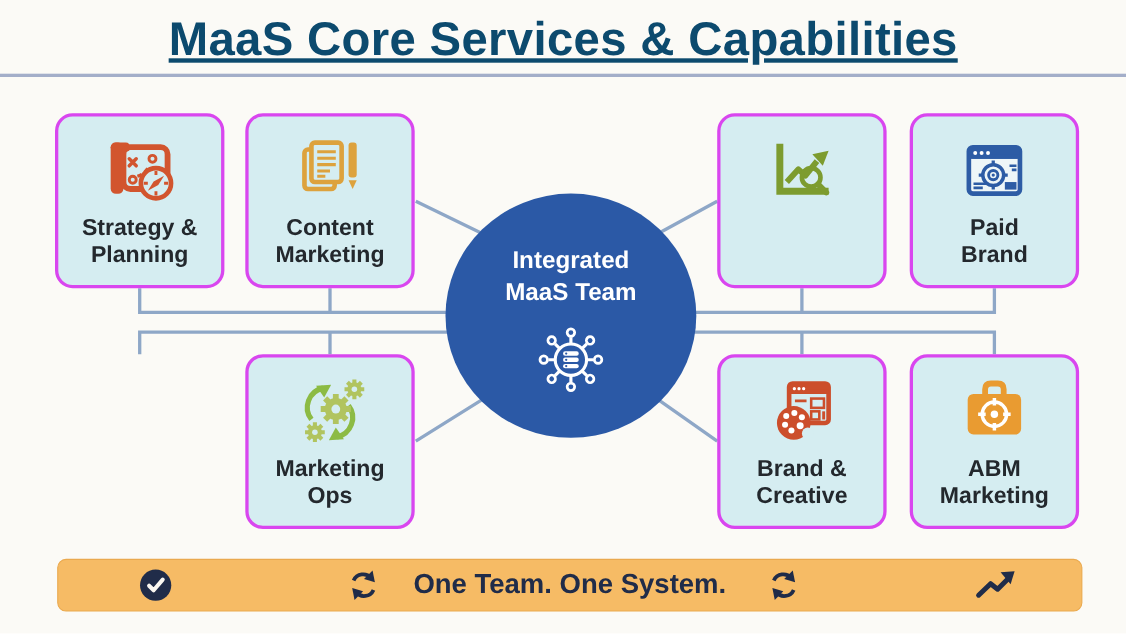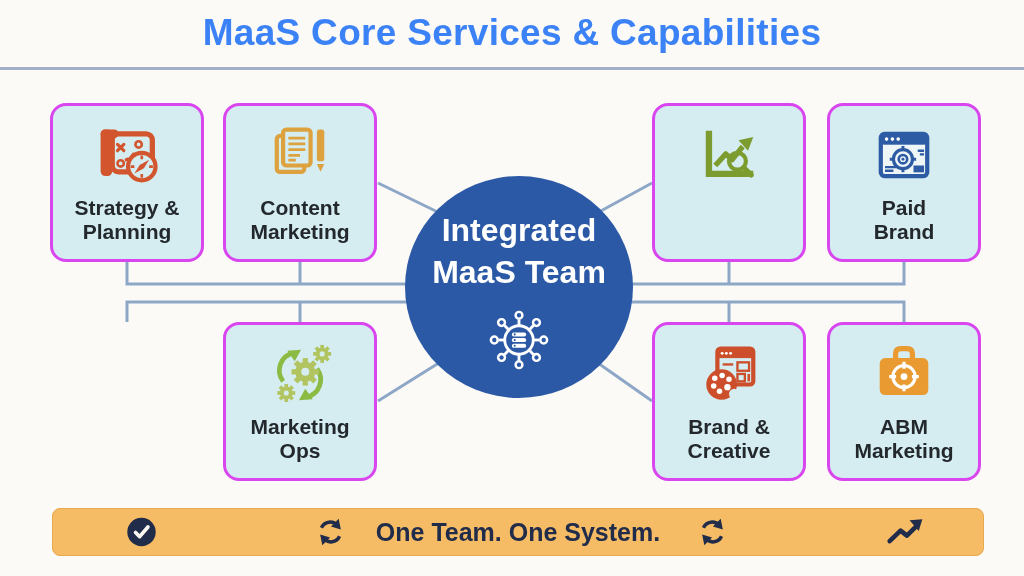--- a/index.html
+++ b/index.html
@@ -2,21 +2,21 @@
 <html><head>
 <meta charset="utf-8">
 <style>
   html,body{margin:0;padding:0;background:#ffffff;}
   .stage{
     position:relative;width:1024px;height:576px;overflow:hidden;
     background:#fbfaf6;font-family:"Liberation Sans",sans-serif;
   }
   .page-title{
     position:absolute;top:12px;left:0;width:100%;text-align:center;
-    font-size:37px;font-weight:bold;color:#3b82f6;letter-spacing:.3px;z-index:2;
+    font-size:43px;font-weight:bold;color:#0c4a6e;letter-spacing:.3px;z-index:2;text-decoration:underline;
   }
   .title-divider{
     position:absolute;top:67px;left:0;width:100%;height:3px;background:#a3aec9;z-index:2;
   }
   .connectors{position:absolute;left:0;top:0;z-index:1;}
   .svc-box{
     position:absolute;width:154px;height:159px;box-sizing:border-box;
     background:#d5edf1;border:3px solid #d946ef;border-radius:16px;
     display:flex;flex-direction:column;align-items:center;padding-top:12px;z-index:2;
   }
@@ -25,21 +25,21 @@
     margin-top:2px;font-size:21px;font-weight:bold;color:#23282d;
     text-align:center;line-height:1.15;white-space:pre-line;
   }
   .p0{left:50px;top:103px}.p1{left:223px;top:103px}.p2{left:652px;top:103px}.p3{left:827px;top:103px}
   .p4{left:50px;top:322px}.p5{left:223px;top:322px}.p6{left:652px;top:322px}.p7{left:827px;top:322px}
   .center-circle{
     position:absolute;left:405px;top:176px;width:228px;height:222px;border-radius:50%;
     background:#2b59a6;z-index:3;display:flex;flex-direction:column;align-items:center;justify-content:center;
   }
   .center-label{
-    color:#ffffff;font-size:32px;font-weight:bold;text-align:center;line-height:1.3;
+    color:#ffffff;font-size:22px;font-weight:bold;text-align:center;line-height:1.3;
     white-space:pre-line;margin-top:14px;
   }
   .hub-icon{width:78px;height:76px;margin-top:8px;}
   .banner{
     position:absolute;left:52px;top:508px;width:932px;height:48px;border-radius:8px;
     background:#f6bb65;border:1px solid #eaa94e;box-sizing:border-box;z-index:2;
   }
   .banner .b-icon{position:absolute;top:50%;transform:translateY(-50%);}
   .b-check{left:72px}
   .b-sync1{left:262px}

